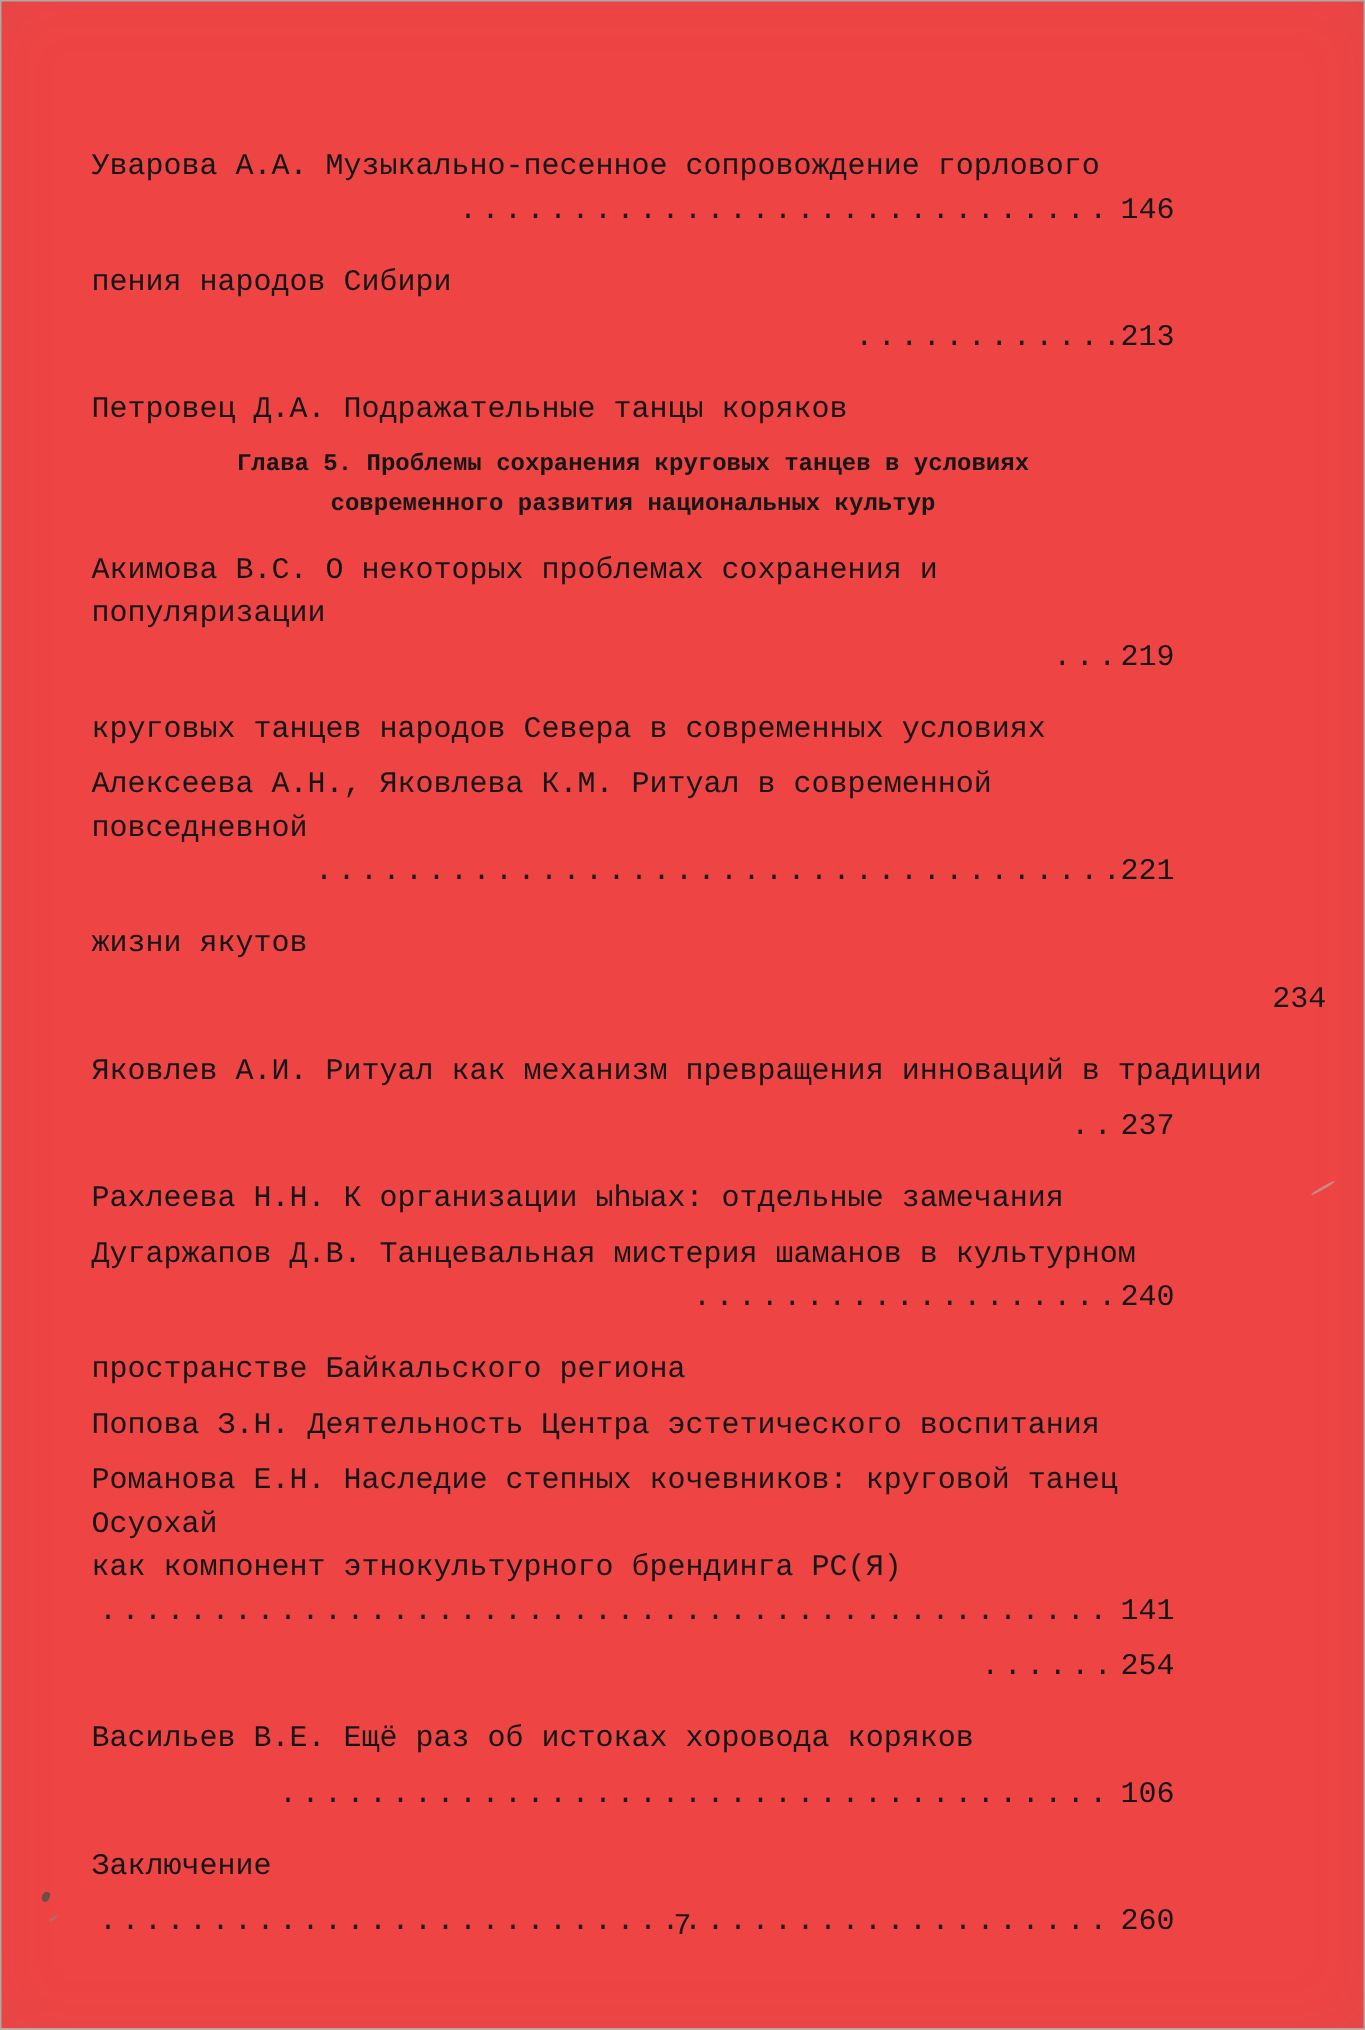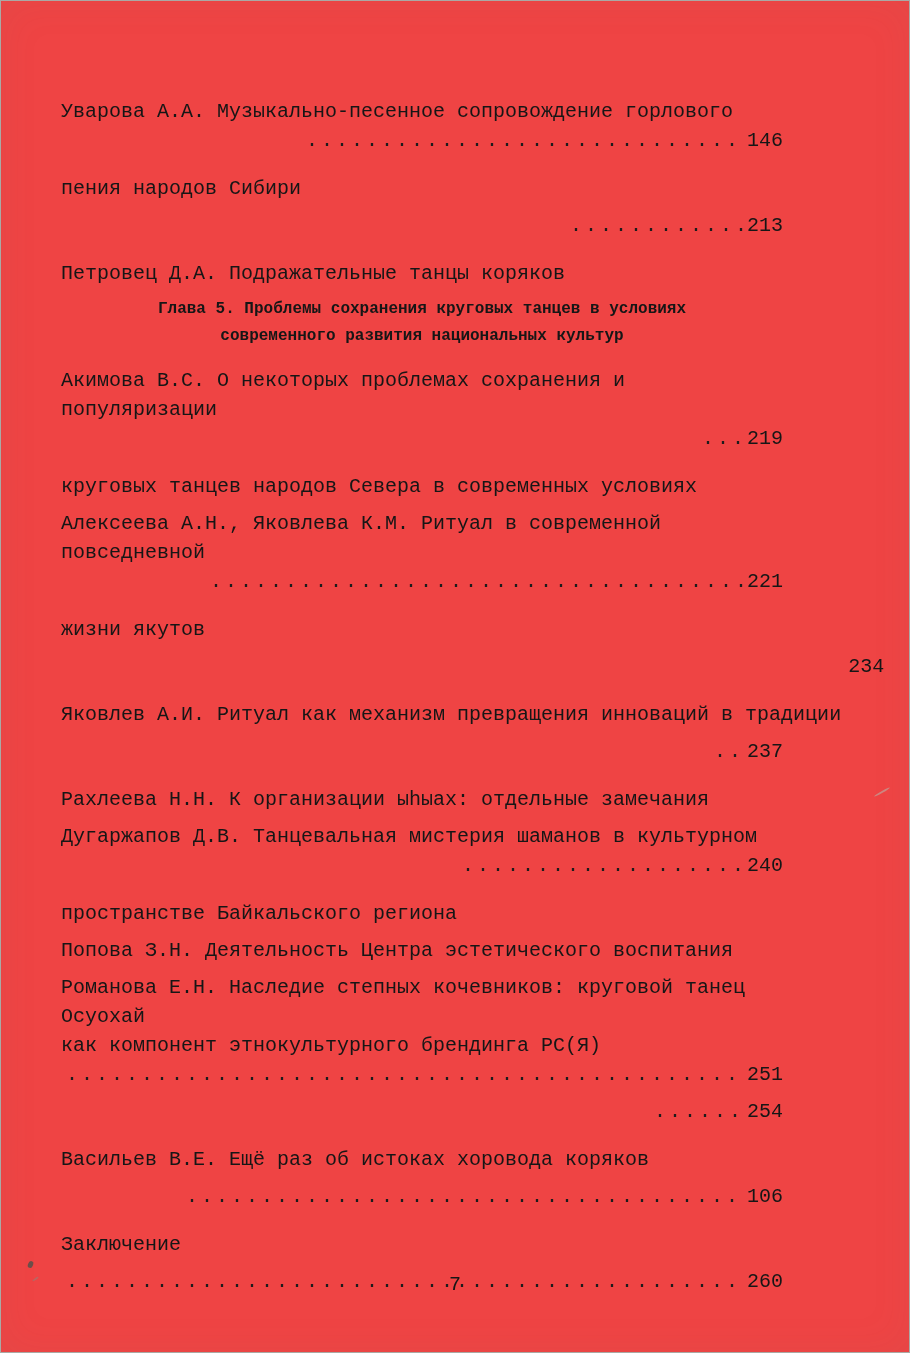--- a/index.html
+++ b/index.html
@@ -171,21 +171,21 @@
 
     <div class="entry">
       <div class="entry-line">Попова З.Н. Деятельность Центра эстетического воспитания</div>
     </div>
 
     <div class="entry">
       <div class="entry-line">Романова Е.Н. Наследие степных кочевников: круговой танец Осуохай</div>
       <div class="entry-line">как компонент этнокультурного брендинга РС(Я)</div>
       <div class="entry-last">
         <span class="dots"></span>
-        <span class="pg">251</span>
+        <span class="pg">141</span>
       </div>
     </div>
 
     <div class="entry">
       <div class="entry-last">
         <span class="t">Васильев В.Е. Ещё раз об истоках хоровода коряков</span>
         <span class="dots"></span>
         <span class="pg">254</span>
       </div>
     </div>

